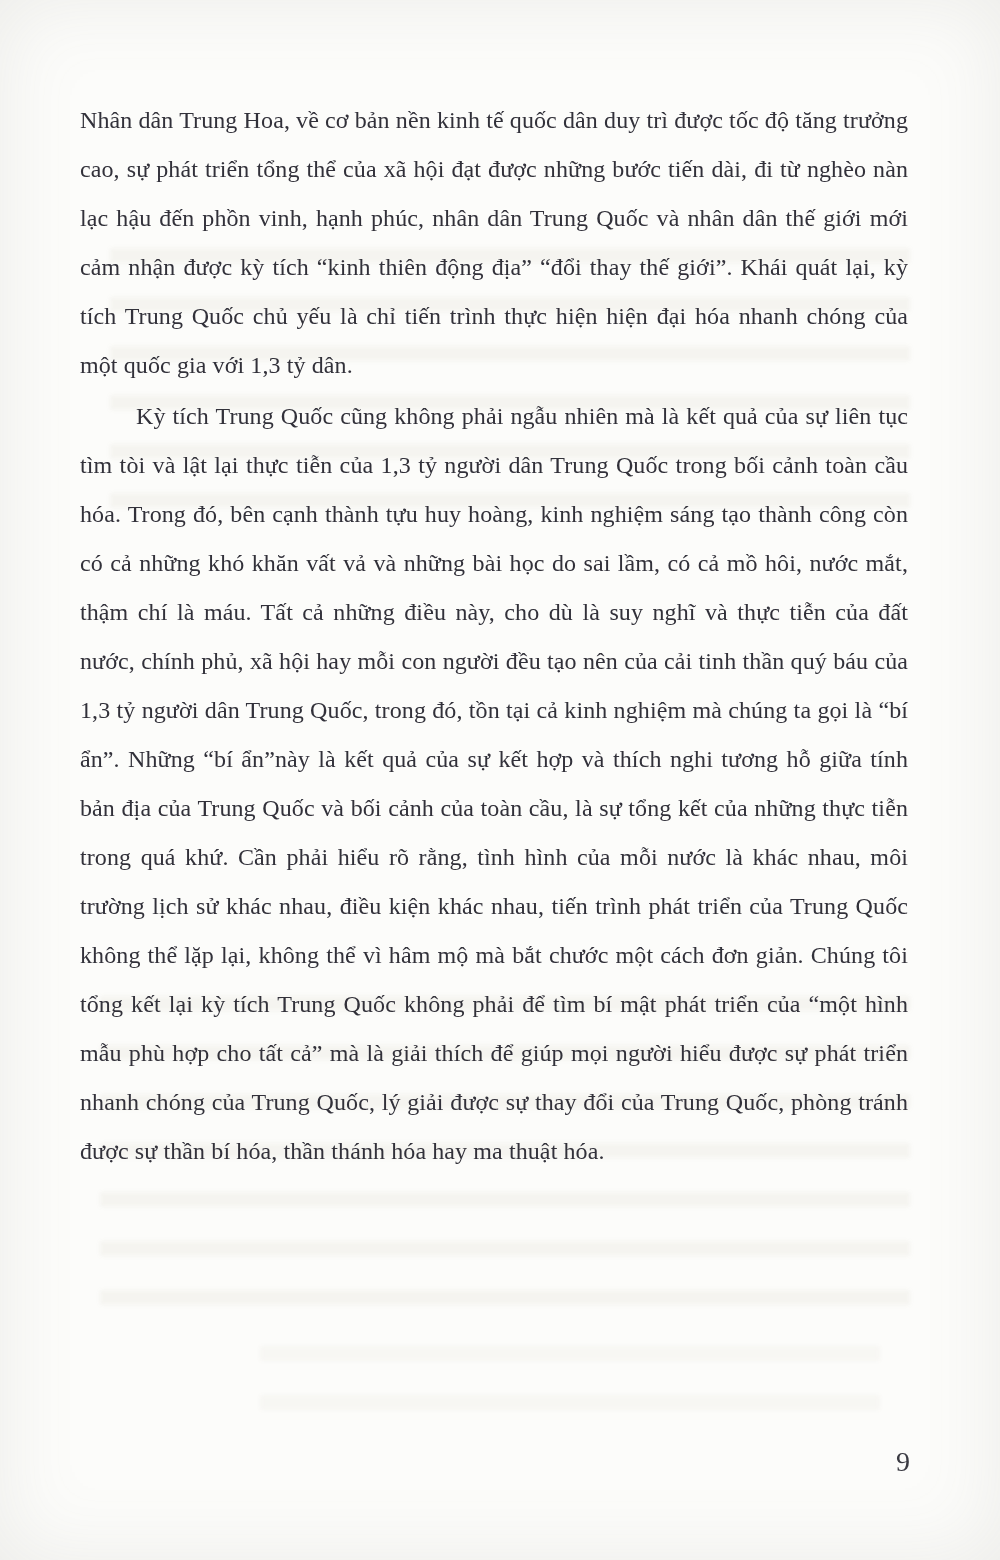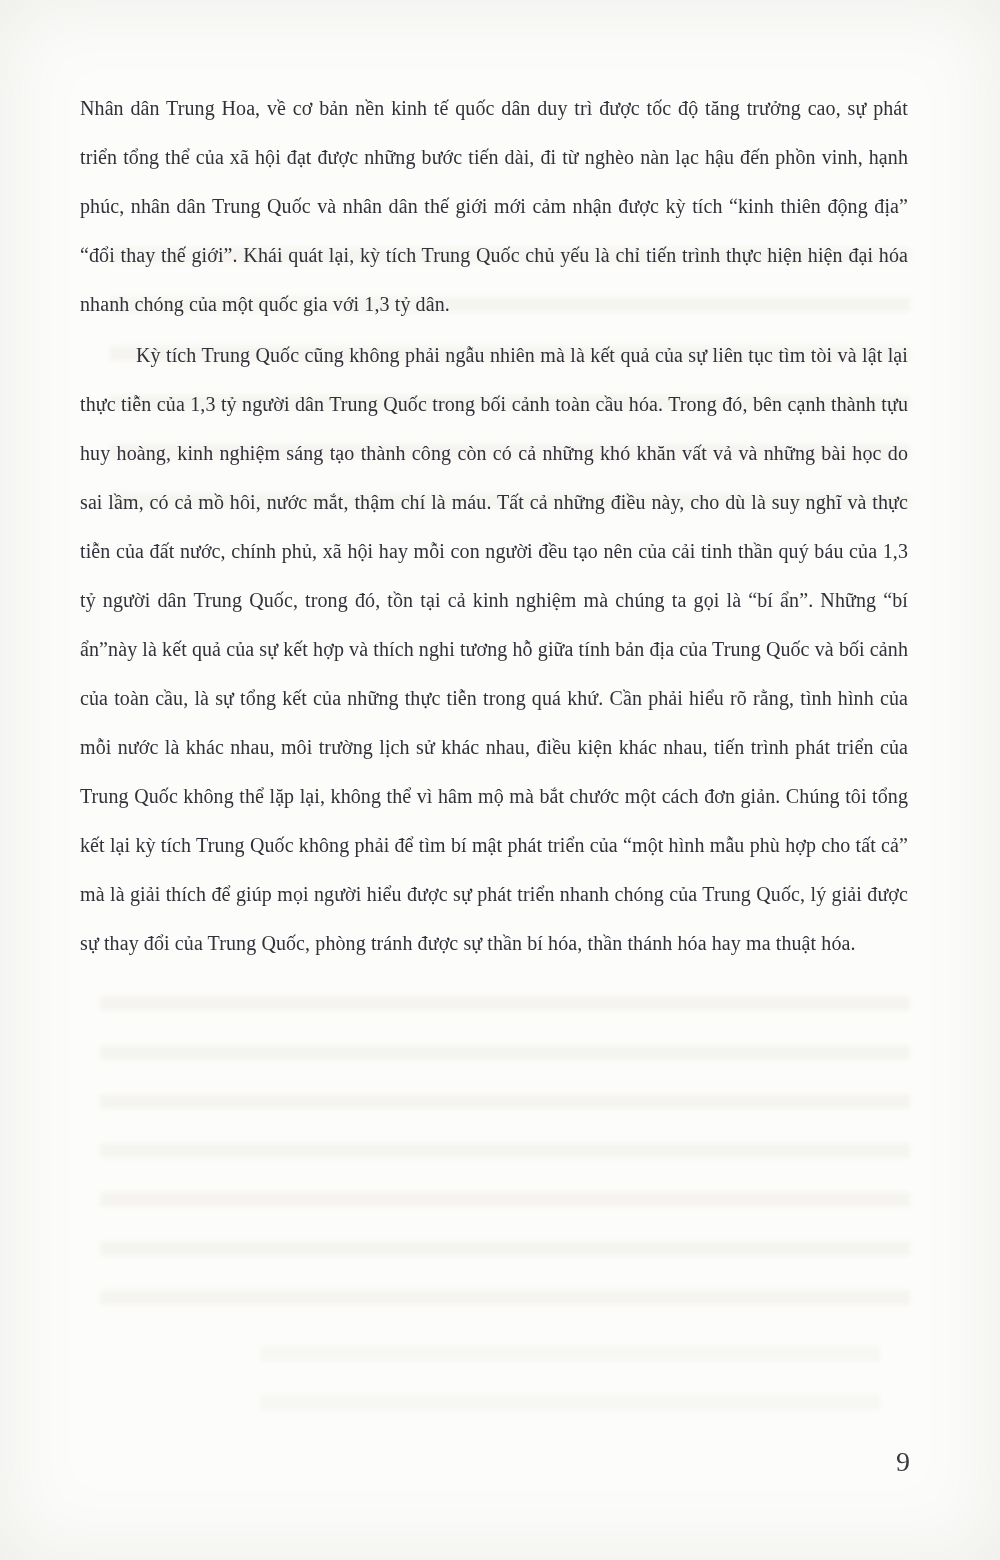--- a/index.html
+++ b/index.html
@@ -38,23 +38,23 @@
       transparent 49px
     );
   }
   .bleed-1 { left: 110px; top: 232px; width: 800px; height: 300px; }
   .bleed-2 { left: 100px; top: 980px;  width: 810px; height: 330px; }
   .bleed-3 { left: 260px; top: 1330px; width: 620px; height: 110px; opacity: 0.4; }
 
   .text-block {
     position: absolute;
     left: 80px;
-    top: 84px;
+    top: 96px;
     width: 828px;
-    font-size: 20px;
+    font-size: 24px;
     line-height: 49px;
     color: #32313a;
     text-align: justify;
     letter-spacing: 0.1px;
   }
   .para {
     margin: 0 0 2px 0;
   }
   .para.indent {
     text-indent: 56px;

